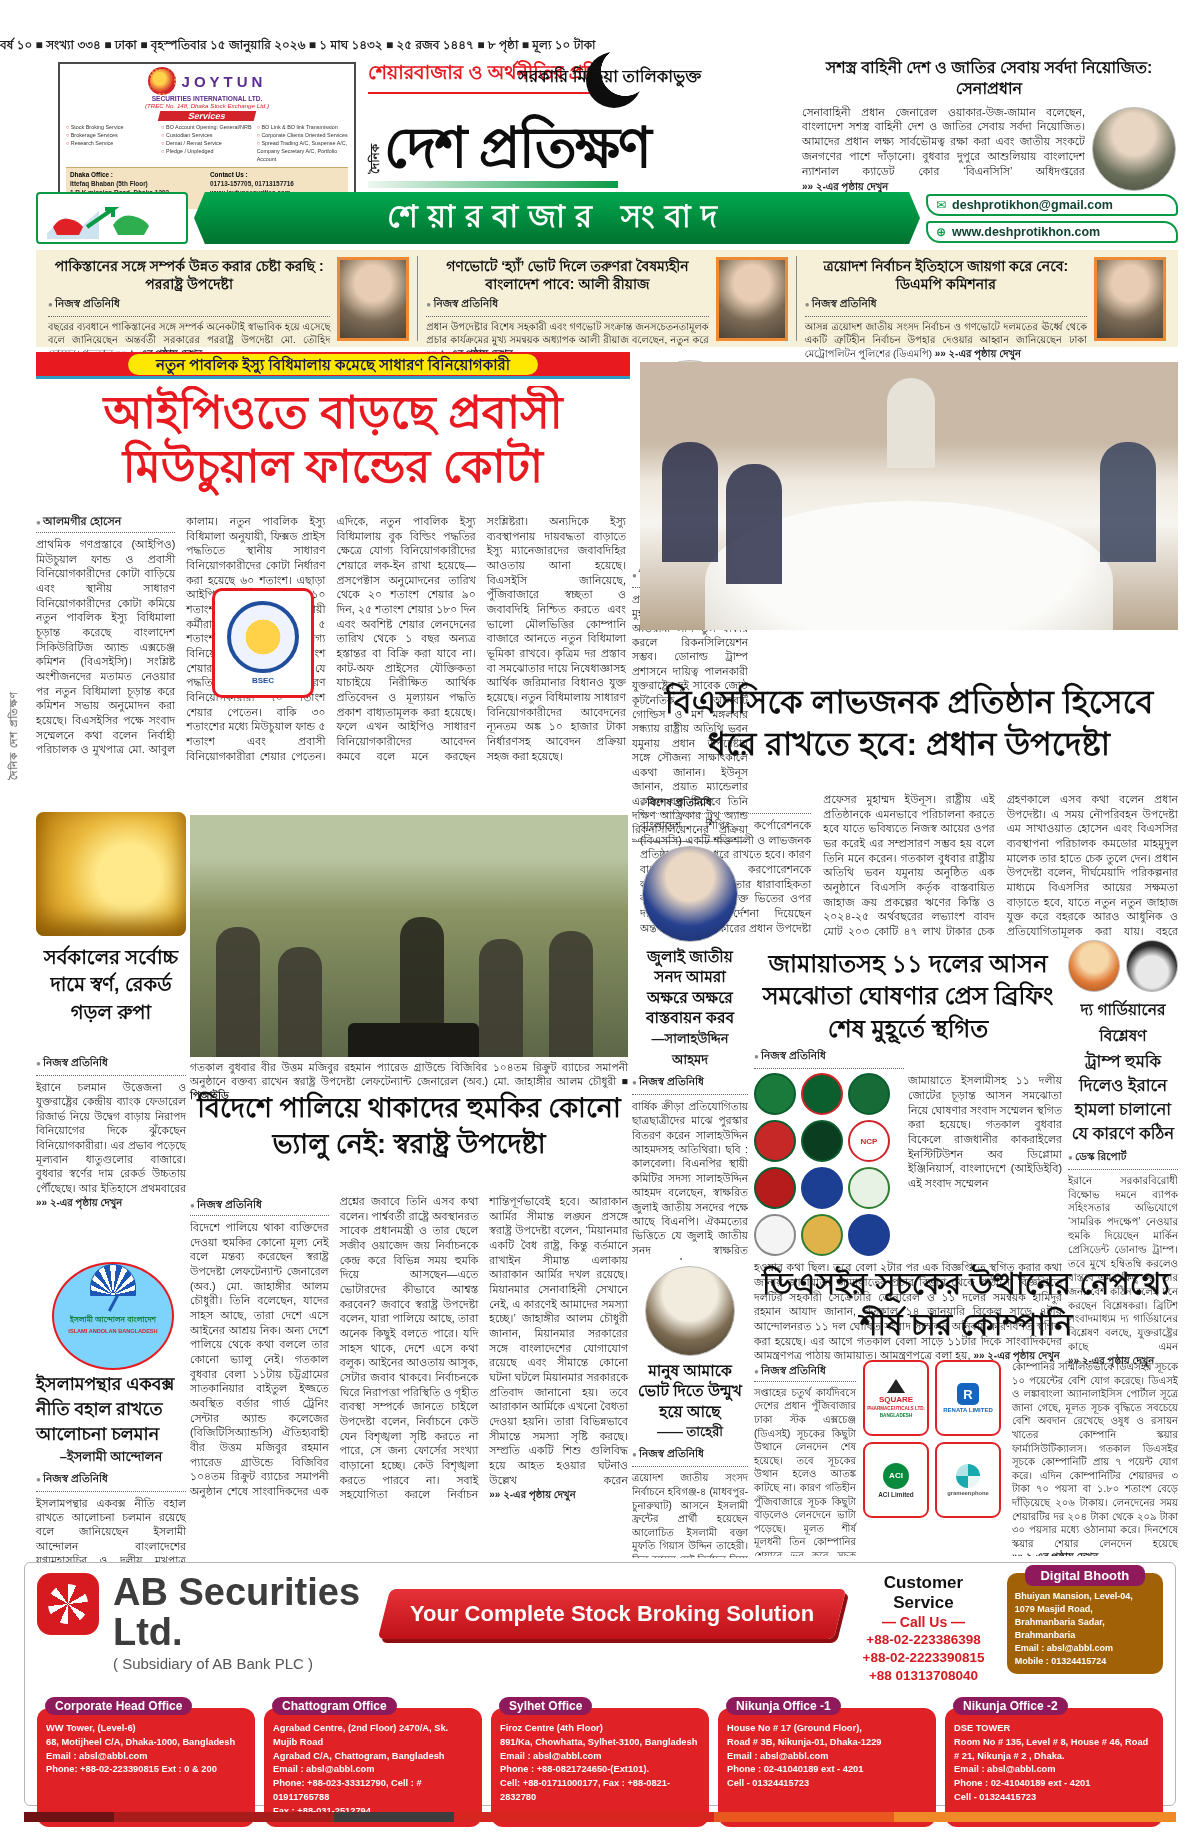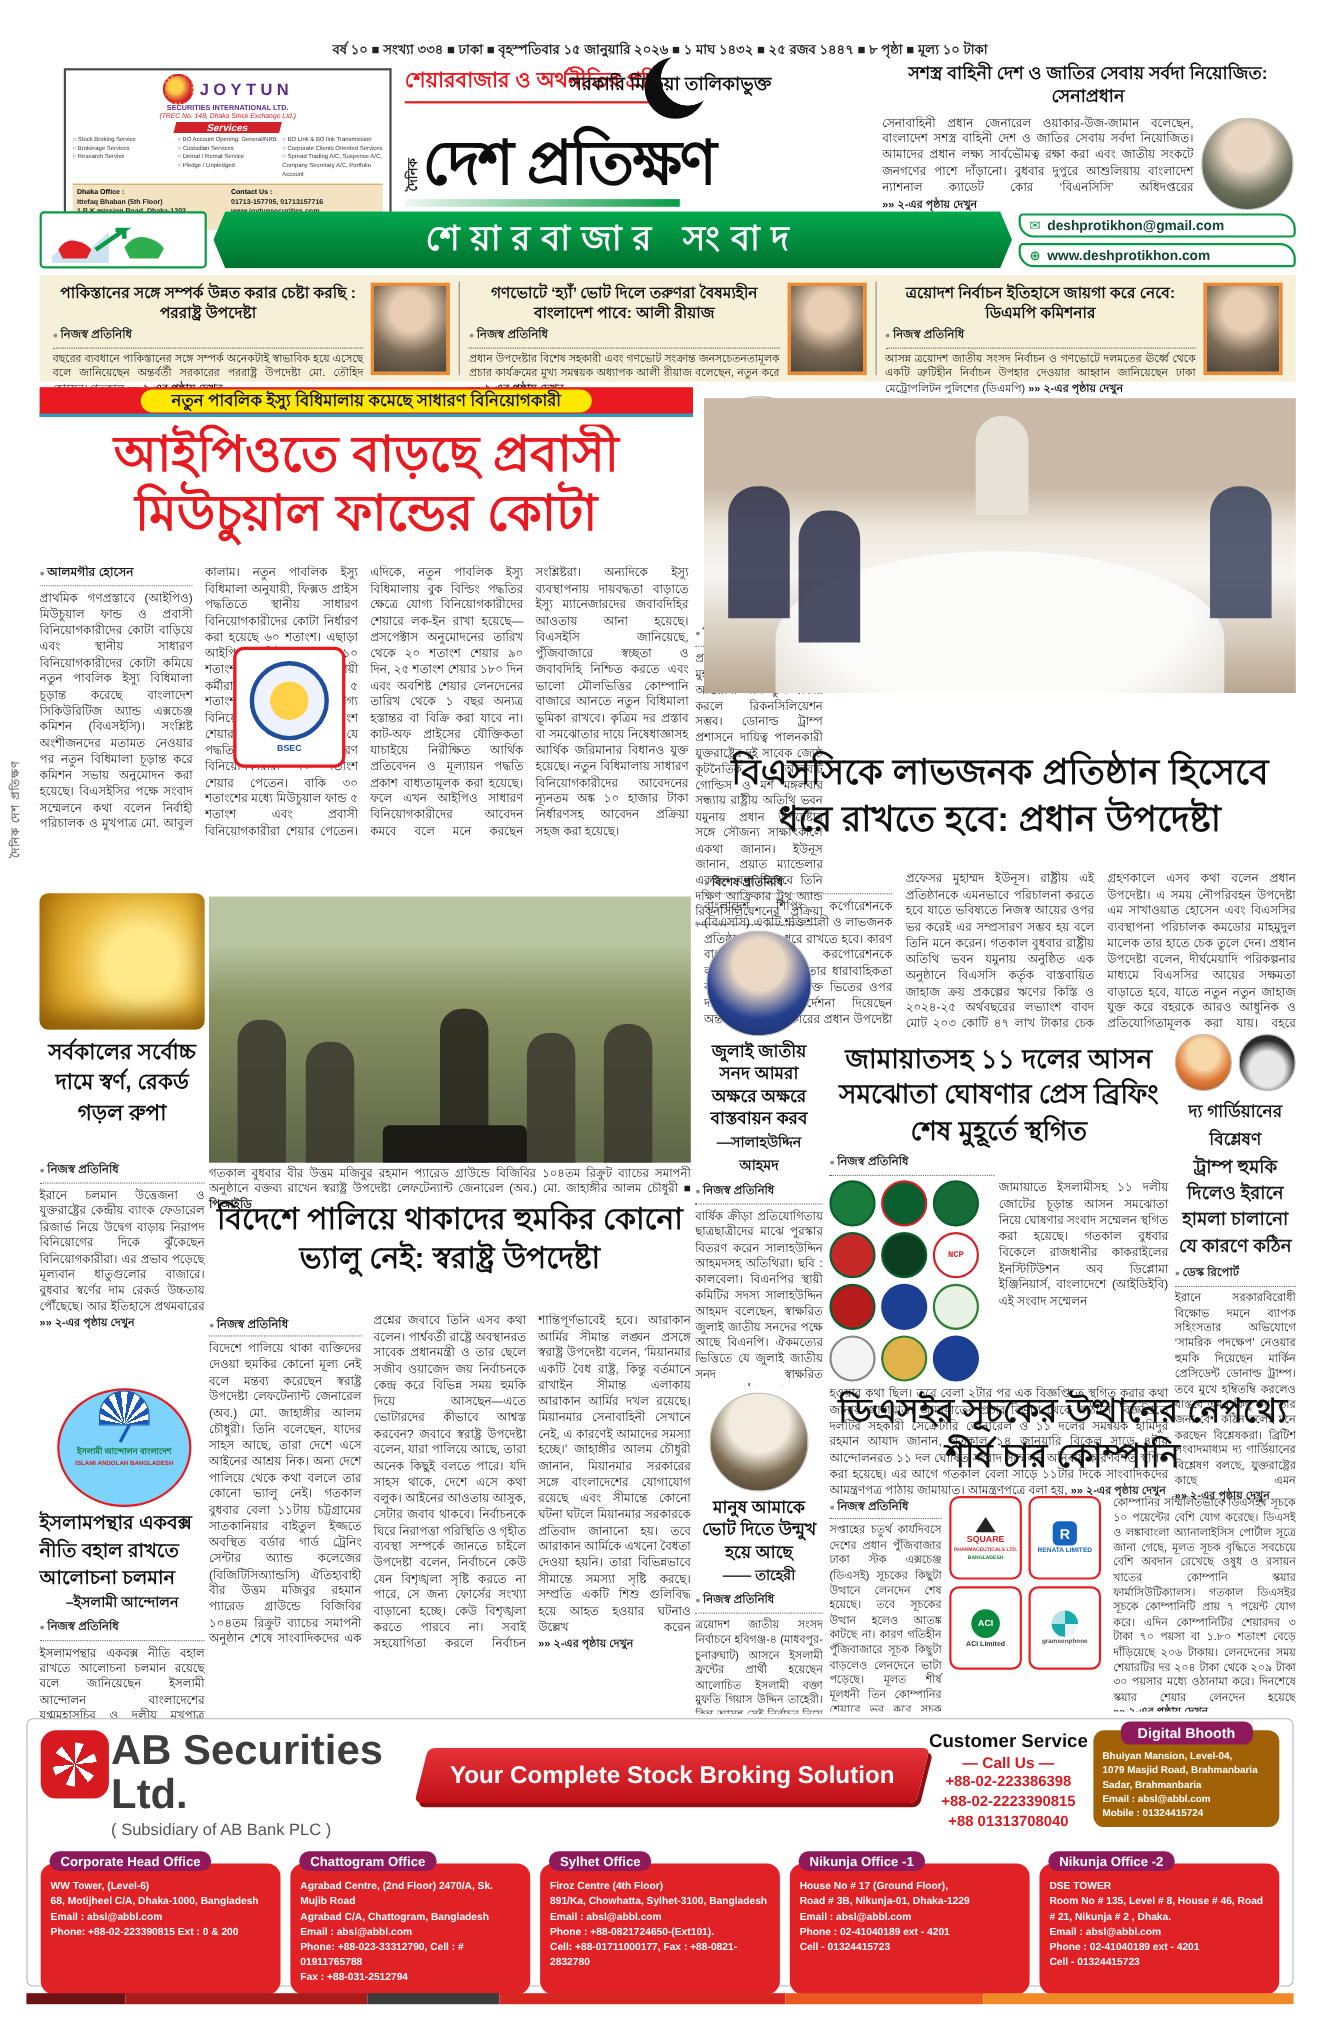--- a/index.html
+++ b/index.html
@@ -8,21 +8,21 @@
   .abs{position:absolute;}
   .ctr{text-align:center;}
   .body-txt{font-size:10.8px;line-height:1.36;text-align:justify;color:#1d1d1d;}
   .rep{font-size:10.5px;font-weight:bold;color:#222;border-bottom:1.5px dotted #666;padding-bottom:3px;margin:3px 0 4px 0;}
   .rep::before{content:"● ";color:#8a8a8a;font-size:8px;}
   .cont{font-weight:800;font-size:10px;white-space:nowrap;}
   .hl-red{color:#e8191f;font-weight:900;}
   .hl-blk{color:#101010;font-weight:900;}
   .sig{font-weight:800;font-size:13px;text-align:center;}
   
-  #topbar{left:0;right:0;top:36px;text-align:center;font-size:12px;font-weight:bold;color:#222;}
+  #topbar{left:0;right:0;top:36px;font-size:12px;font-weight:bold;color:#222;}
   #joytun{left:58px;top:62px;width:298px;height:138px;border:2px solid #4a4a4a;background:#fff;padding:3px 6px;box-sizing:border-box;}
   .j-head{display:flex;align-items:center;gap:6px;justify-content:center;}
   .j-gear{width:24px;height:24px;border-radius:50%;background:radial-gradient(circle at 40% 40%,#ffd24a 30%,#d2232a 70%);border:2px dotted #d2232a;flex:0 0 auto;}
   .j-name{color:#5b2d8e;font-weight:900;font-size:15px;letter-spacing:4px;}
   .j-sub{color:#5b2d8e;font-weight:bold;font-size:6.6px;text-align:center;}
   .j-trec{color:#d2232a;font-style:italic;font-size:6.2px;text-align:center;}
   .j-serv{margin:2px auto;width:96px;background:#d2232a;color:#fff;font-weight:bold;font-size:9px;text-align:center;transform:skewX(-14deg);}
   .j-cols{display:flex;gap:4px;font-size:5.4px;line-height:1.5;color:#333;}
   .j-cols div{flex:1;}
   .j-cols span{display:block;}
@@ -95,21 +95,21 @@
   #military{left:190px;top:815px;width:438px;height:242px;background:linear-gradient(180deg,#b9c4a1 0 18%,#8a9464 40%,#5d6647);overflow:hidden;}
   #military .m-fig{position:absolute;bottom:0;width:44px;height:130px;border-radius:20px 20px 0 0;background:#3c3a30;opacity:.88;}
   #military .m-mics{position:absolute;left:36%;bottom:0;width:30%;height:34px;background:#1c1a14;border-radius:6px 6px 0 0;}
   #military-cap{left:190px;top:1061px;width:438px;font-size:10.6px;line-height:1.3;text-align:justify;}
   #home-title{left:190px;top:1090px;width:438px;font-size:27px;line-height:1.35;height:96px;overflow:hidden;}
   #home-body{left:190px;top:1194px;width:438px;height:362px;column-count:3;column-gap:11px;overflow:hidden;}
   
   #jamaat{left:754px;top:948px;width:308px;}
   #jamaat-title{font-size:24px;line-height:1.35;text-align:center;}
   .plogos{display:flex;flex-wrap:wrap;gap:5px;width:146px;}
-  .plogo{width:42px;height:42px;border-radius:50%;border:2px solid #0b5e2e;box-sizing:border-box;display:flex;align-items:center;justify-content:center;font-size:8px;font-weight:900;color:#d2232a;background:#2e8b57;font-family:Liberation Mono, monospace;}
+  .plogo{width:42px;height:42px;border-radius:50%;border:2px solid #0b5e2e;box-sizing:border-box;display:flex;align-items:center;justify-content:center;font-size:8px;font-weight:900;color:#d2232a;background:#2e8b57;}
   .plogo:nth-child(1){background:#1a7a3c;}
   .plogo:nth-child(2){background:#0b5e2e;border-color:#d2232a;}
   .plogo:nth-child(3){background:#176b37;}
   .plogo:nth-child(4){background:#c62828;border-color:#0b5e2e;}
   .plogo:nth-child(5){background:#0b3d20;}
   .plogo:nth-child(6){background:#fff;border-color:#d2232a;}
   .plogo:nth-child(7){background:#b71c1c;}
   .plogo:nth-child(8){background:#1c3f94;border-color:#1c3f94;}
   .plogo:nth-child(9){background:#e8f2e4;border-color:#2e7d32;}
   .plogo:nth-child(10){background:#f4f4f4;border-color:#888;}
@@ -134,21 +134,21 @@
   .sq-pyr{width:0;height:0;border-left:9px solid transparent;border-right:9px solid transparent;border-bottom:14px solid #222;}
   .ren-logo{width:22px;height:22px;border-radius:5px;background:#1565c0;color:#fff;font-weight:900;font-size:13px;display:flex;align-items:center;justify-content:center;}
   .ren-t{font-size:6px;color:#1565c0;font-weight:bold;}
   .aci-logo{width:26px;height:26px;border-radius:50%;background:#0a8a3c;color:#fff;font-size:8px;font-weight:900;display:flex;align-items:center;justify-content:center;}
   .aci-t{font-size:6.4px;font-weight:bold;color:#333;}
   .gp-logo{width:24px;height:24px;border-radius:50%;background:conic-gradient(#19aaad 0 90deg,#e8f6f6 90deg 180deg,#19aaad 180deg 270deg,#b3e3e4 270deg);}
   .gp-t{font-size:5.8px;color:#555;font-weight:bold;}
   #dse-c2{flex:1;}
   
   #abad{left:24px;top:1562px;width:1152px;height:244px;border:1.5px solid #b5b5b5;border-radius:6px;background:#fff;box-sizing:border-box;padding:10px 12px;}
-  #ab-top{display:flex;gap:2px;align-items:flex-start;}
+  #ab-top{display:flex;gap:14px;align-items:flex-start;}
   #ab-logo{width:62px;height:62px;border-radius:14px;background:#d71920;display:flex;align-items:center;justify-content:center;flex:0 0 auto;}
   #ab-logo .swirl{width:40px;height:40px;border-radius:50%;background:conic-gradient(#fff 0 24deg,#d71920 24deg 60deg,#fff 60deg 84deg,#d71920 84deg 120deg,#fff 120deg 144deg,#d71920 144deg 180deg,#fff 180deg 204deg,#d71920 204deg 240deg,#fff 240deg 264deg,#d71920 264deg 300deg,#fff 300deg 324deg,#d71920 324deg);}
   #ab-name{font-size:38px;font-weight:bold;color:#3d3d3d;line-height:1.05;}
   #ab-sub{font-size:15px;color:#555;margin-top:2px;}
   #ab-ribbon{margin-top:16px;background:linear-gradient(#e63238,#c01118);color:#fff;font-weight:900;font-size:22px;padding:12px 26px;transform:skewX(-14deg);border-radius:6px;white-space:nowrap;box-shadow:4px 4px 0 #8f0e12;}
   #ab-ribbon span{display:inline-block;transform:skewX(14deg);}
   #ab-cs{width:178px;text-align:center;}
   #ab-cs .cs1{font-size:17px;font-weight:900;color:#111;}
   #ab-cs .cs2{font-size:14px;font-weight:900;color:#d71920;margin:1px 0;}
   #ab-cs .ph{font-size:13.5px;font-weight:900;color:#d71920;line-height:1.35;}

